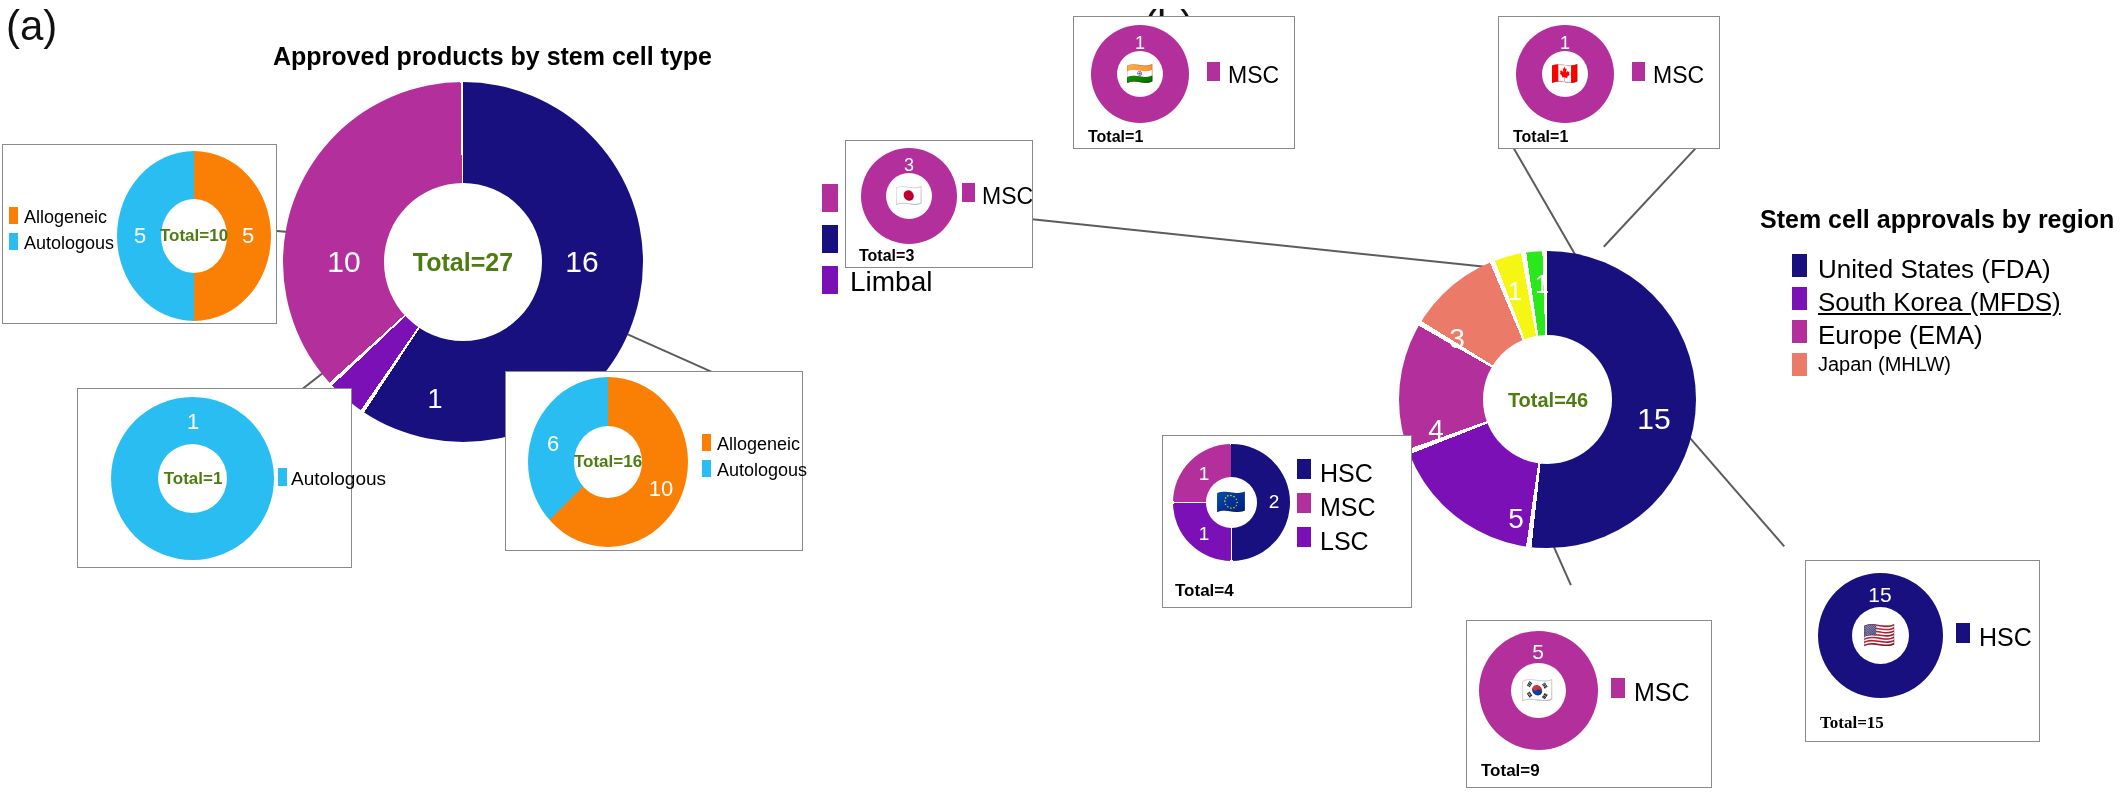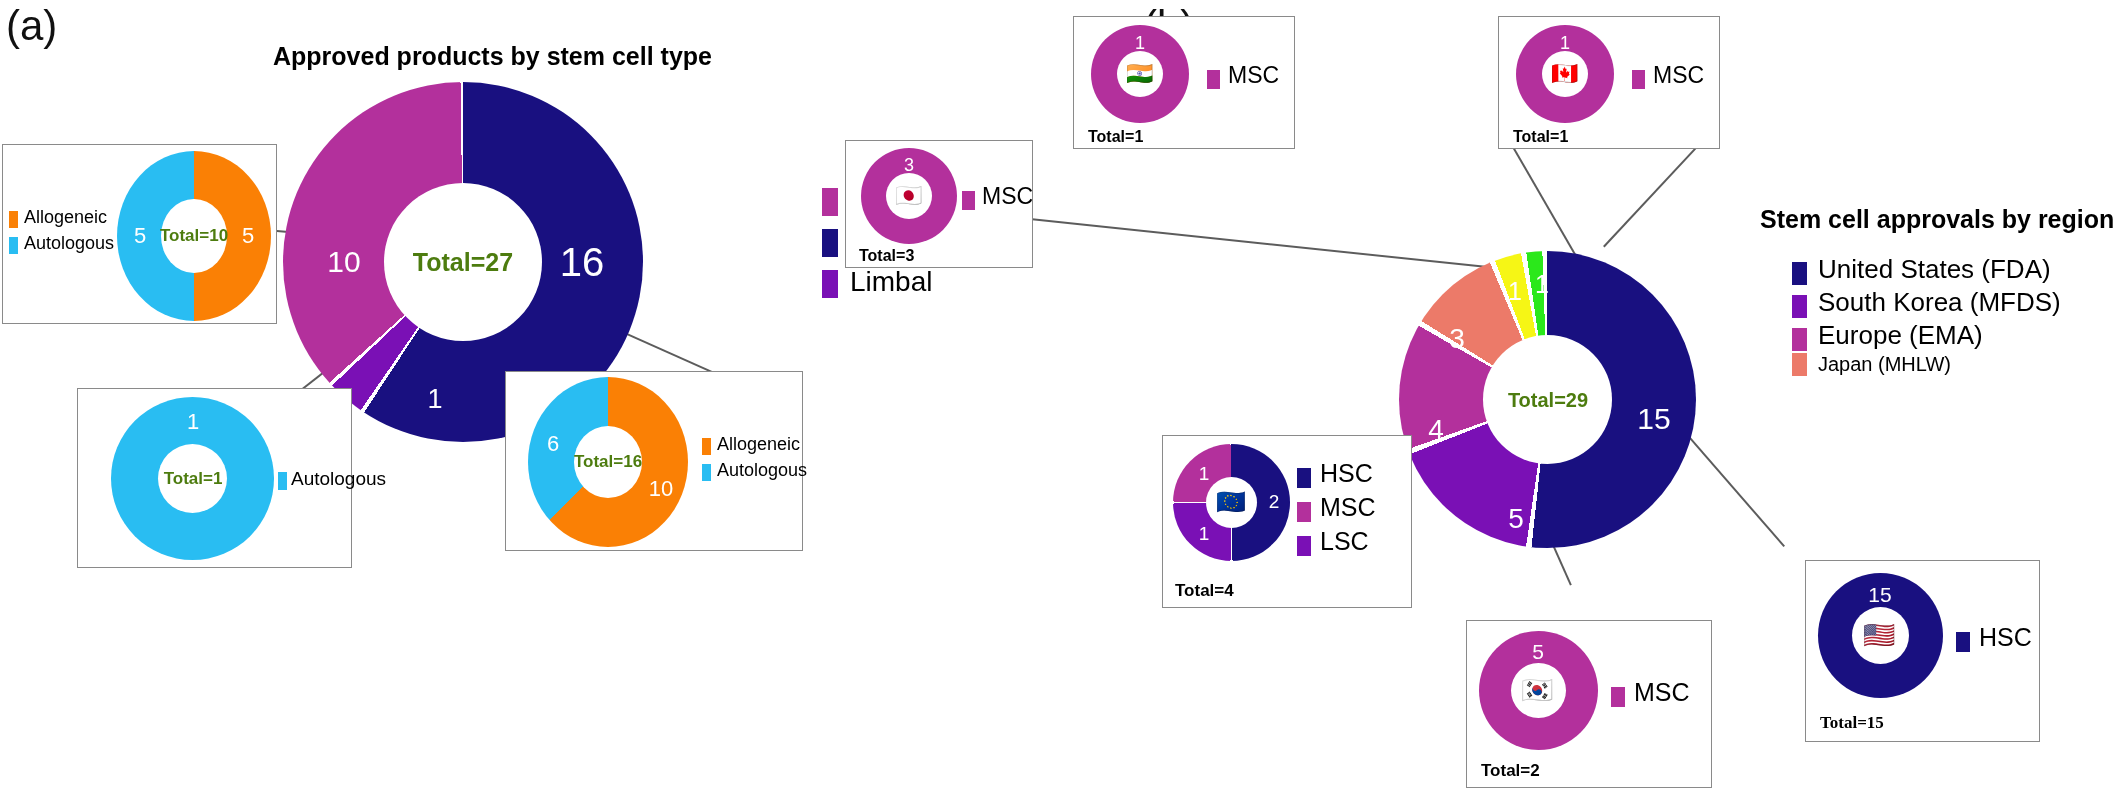--- a/index.html
+++ b/index.html
@@ -9,21 +9,21 @@
     overflow:hidden;
   }
   .abs{position:absolute;}
   .panel-letter{font-size:42px;color:#111;font-weight:400;letter-spacing:0px;}
   .chart-title{font-size:25px;font-weight:bold;color:#000;white-space:nowrap;}
   .inset-box{border:1.5px solid #8a8a8a;background:#fff;box-sizing:border-box;}
   .total-lbl{font-weight:bold;color:#000;white-space:nowrap;}
   .slice-val{position:absolute;color:#fff;font-weight:400;white-space:nowrap;
              transform:translate(-50%,-50%);}
   .legend{position:absolute;}
-  .legend-row{display:flex;align-items:flex-end;margin-bottom:2px;}
+  .legend-row{display:flex;align-items:flex-start;margin-bottom:2px;}
   .swatch{display:inline-block;flex:0 0 auto;}
   .legend-text{white-space:nowrap;color:#000;}
   .donut{position:absolute;border-radius:50%;}
   .hole{position:absolute;border-radius:50%;background:#fff;
         display:flex;align-items:center;justify-content:center;}
   .leader{position:absolute;background:#5c5c5c;transform-origin:0 0;height:1.5px;}
   .flag{position:absolute;transform:translate(-50%,-50%);line-height:1;}
   .ctr-total{position:absolute;transform:translate(-50%,-50%);font-weight:bold;color:#4d7c0f;white-space:nowrap;}
 </style>
 </head>
@@ -42,21 +42,21 @@
        background:conic-gradient(from 0deg,
           #191080 0deg 213.33deg,
           #ffffff 213.33deg 214.6deg,
           #7A10B5 214.6deg 226.67deg,
           #ffffff 226.67deg 227.9deg,
           #B3309C 227.9deg 359.2deg,
           #ffffff 359.2deg 360deg);"></div>
   <div class="hole" style="left:101px;top:101px;width:158px;height:158px;"></div>
   <div class="ctr-total" style="left:180px;top:180px;font-size:25px;">Total=27</div>
   <div class="slice-val" style="left:61px;top:180px;font-size:30px;">10</div>
-  <div class="slice-val" style="left:299px;top:180px;font-size:40px;">16</div>
+  <div class="slice-val" style="left:299px;top:180px;font-size:30px;">16</div>
   <div class="slice-val" style="left:152px;top:317px;font-size:27px;">1</div>
 </div>
 
 <div class="legend" style="left:822px;top:184px;">
   <div class="legend-row" style="margin-bottom:9px;">
     <span class="swatch" style="width:16px;height:28px;background:#B3309C;margin-right:12px;"></span>
     <span class="legend-text" style="font-size:28px;">Mesenchymal</span>
   </div>
   <div class="legend-row" style="margin-bottom:9px;">
     <span class="swatch" style="width:16px;height:28px;background:#191080;margin-right:12px;"></span>
@@ -145,37 +145,37 @@
           #ffffff 248.3deg 250.4deg,
           #B3309C 250.4deg 299.8deg,
           #ffffff 299.8deg 301.9deg,
           #EC7A69 301.9deg 337.2deg,
           #ffffff 337.2deg 339.3deg,
           #F6F615 339.3deg 349.7deg,
           #ffffff 349.7deg 351.8deg,
           #2BE81B 351.8deg 358deg,
           #ffffff 358deg 360deg);"></div>
   <div class="hole" style="left:84px;top:84px;width:129px;height:129px;"></div>
-  <div class="ctr-total" style="left:149px;top:149px;font-size:20px;">Total=29</div>
+  <div class="ctr-total" style="left:149px;top:149px;font-size:20px;">Total=46</div>
   <div class="slice-val" style="left:255px;top:168px;font-size:30px;">15</div>
   <div class="slice-val" style="left:117px;top:268px;font-size:28px;">5</div>
   <div class="slice-val" style="left:37px;top:179px;font-size:28px;">4</div>
   <div class="slice-val" style="left:58px;top:88px;font-size:28px;">3</div>
   <div class="slice-val" style="left:116px;top:40px;font-size:25px;">1</div>
   <div class="slice-val" style="left:143px;top:33px;font-size:25px;">1</div>
 </div>
 
 <div class="legend" style="left:1792px;top:254px;">
   <div class="legend-row">
     <span class="swatch" style="width:15px;height:23px;background:#191080;margin-right:11px;"></span>
     <span class="legend-text" style="font-size:26px;">United States (FDA)</span>
   </div>
   <div class="legend-row">
     <span class="swatch" style="width:15px;height:23px;background:#7A10B5;margin-right:11px;"></span>
-    <span class="legend-text" style="font-size:26px;">South Korea (MFDS)</span>
+    <span class="legend-text" style="font-size:26px;text-decoration:underline;">South Korea (MFDS)</span>
   </div>
   <div class="legend-row">
     <span class="swatch" style="width:15px;height:23px;background:#B3309C;margin-right:11px;"></span>
     <span class="legend-text" style="font-size:26px;">Europe (EMA)</span>
   </div>
   <div class="legend-row">
     <span class="swatch" style="width:15px;height:23px;background:#EC7A69;margin-right:11px;"></span>
     <span class="legend-text" style="font-size:20px;">Japan (MHLW)</span>
   </div>
 </div>
@@ -264,21 +264,21 @@
     <div class="hole" style="left:32px;top:32px;width:55px;height:55px;"></div>
     <span class="flag" style="left:59px;top:59px;font-size:26px;">🇰🇷</span>
     <div class="slice-val" style="left:59px;top:21px;font-size:21px;">5</div>
   </div>
   <div class="legend" style="left:144px;top:57px;">
     <div class="legend-row">
       <span class="swatch" style="width:14px;height:20px;background:#B3309C;margin-right:9px;"></span>
       <span class="legend-text" style="font-size:25px;">MSC</span>
     </div>
   </div>
-  <div class="abs total-lbl" style="left:14px;top:140px;font-size:17px;">Total=2</div>
+  <div class="abs total-lbl" style="left:14px;top:140px;font-size:17px;">Total=9</div>
 </div>
 
 <div class="inset-box abs" style="left:1805px;top:560px;width:235px;height:182px;">
   <div class="abs" style="left:12px;top:12px;width:125px;height:125px;">
     <div class="donut" style="left:0;top:0;width:125px;height:125px;background:#191080;"></div>
     <div class="hole" style="left:34px;top:34px;width:57px;height:57px;"></div>
     <span class="flag" style="left:62px;top:62px;font-size:26px;">🇺🇸</span>
     <div class="slice-val" style="left:62px;top:22px;font-size:21px;">15</div>
   </div>
   <div class="legend" style="left:150px;top:62px;">

